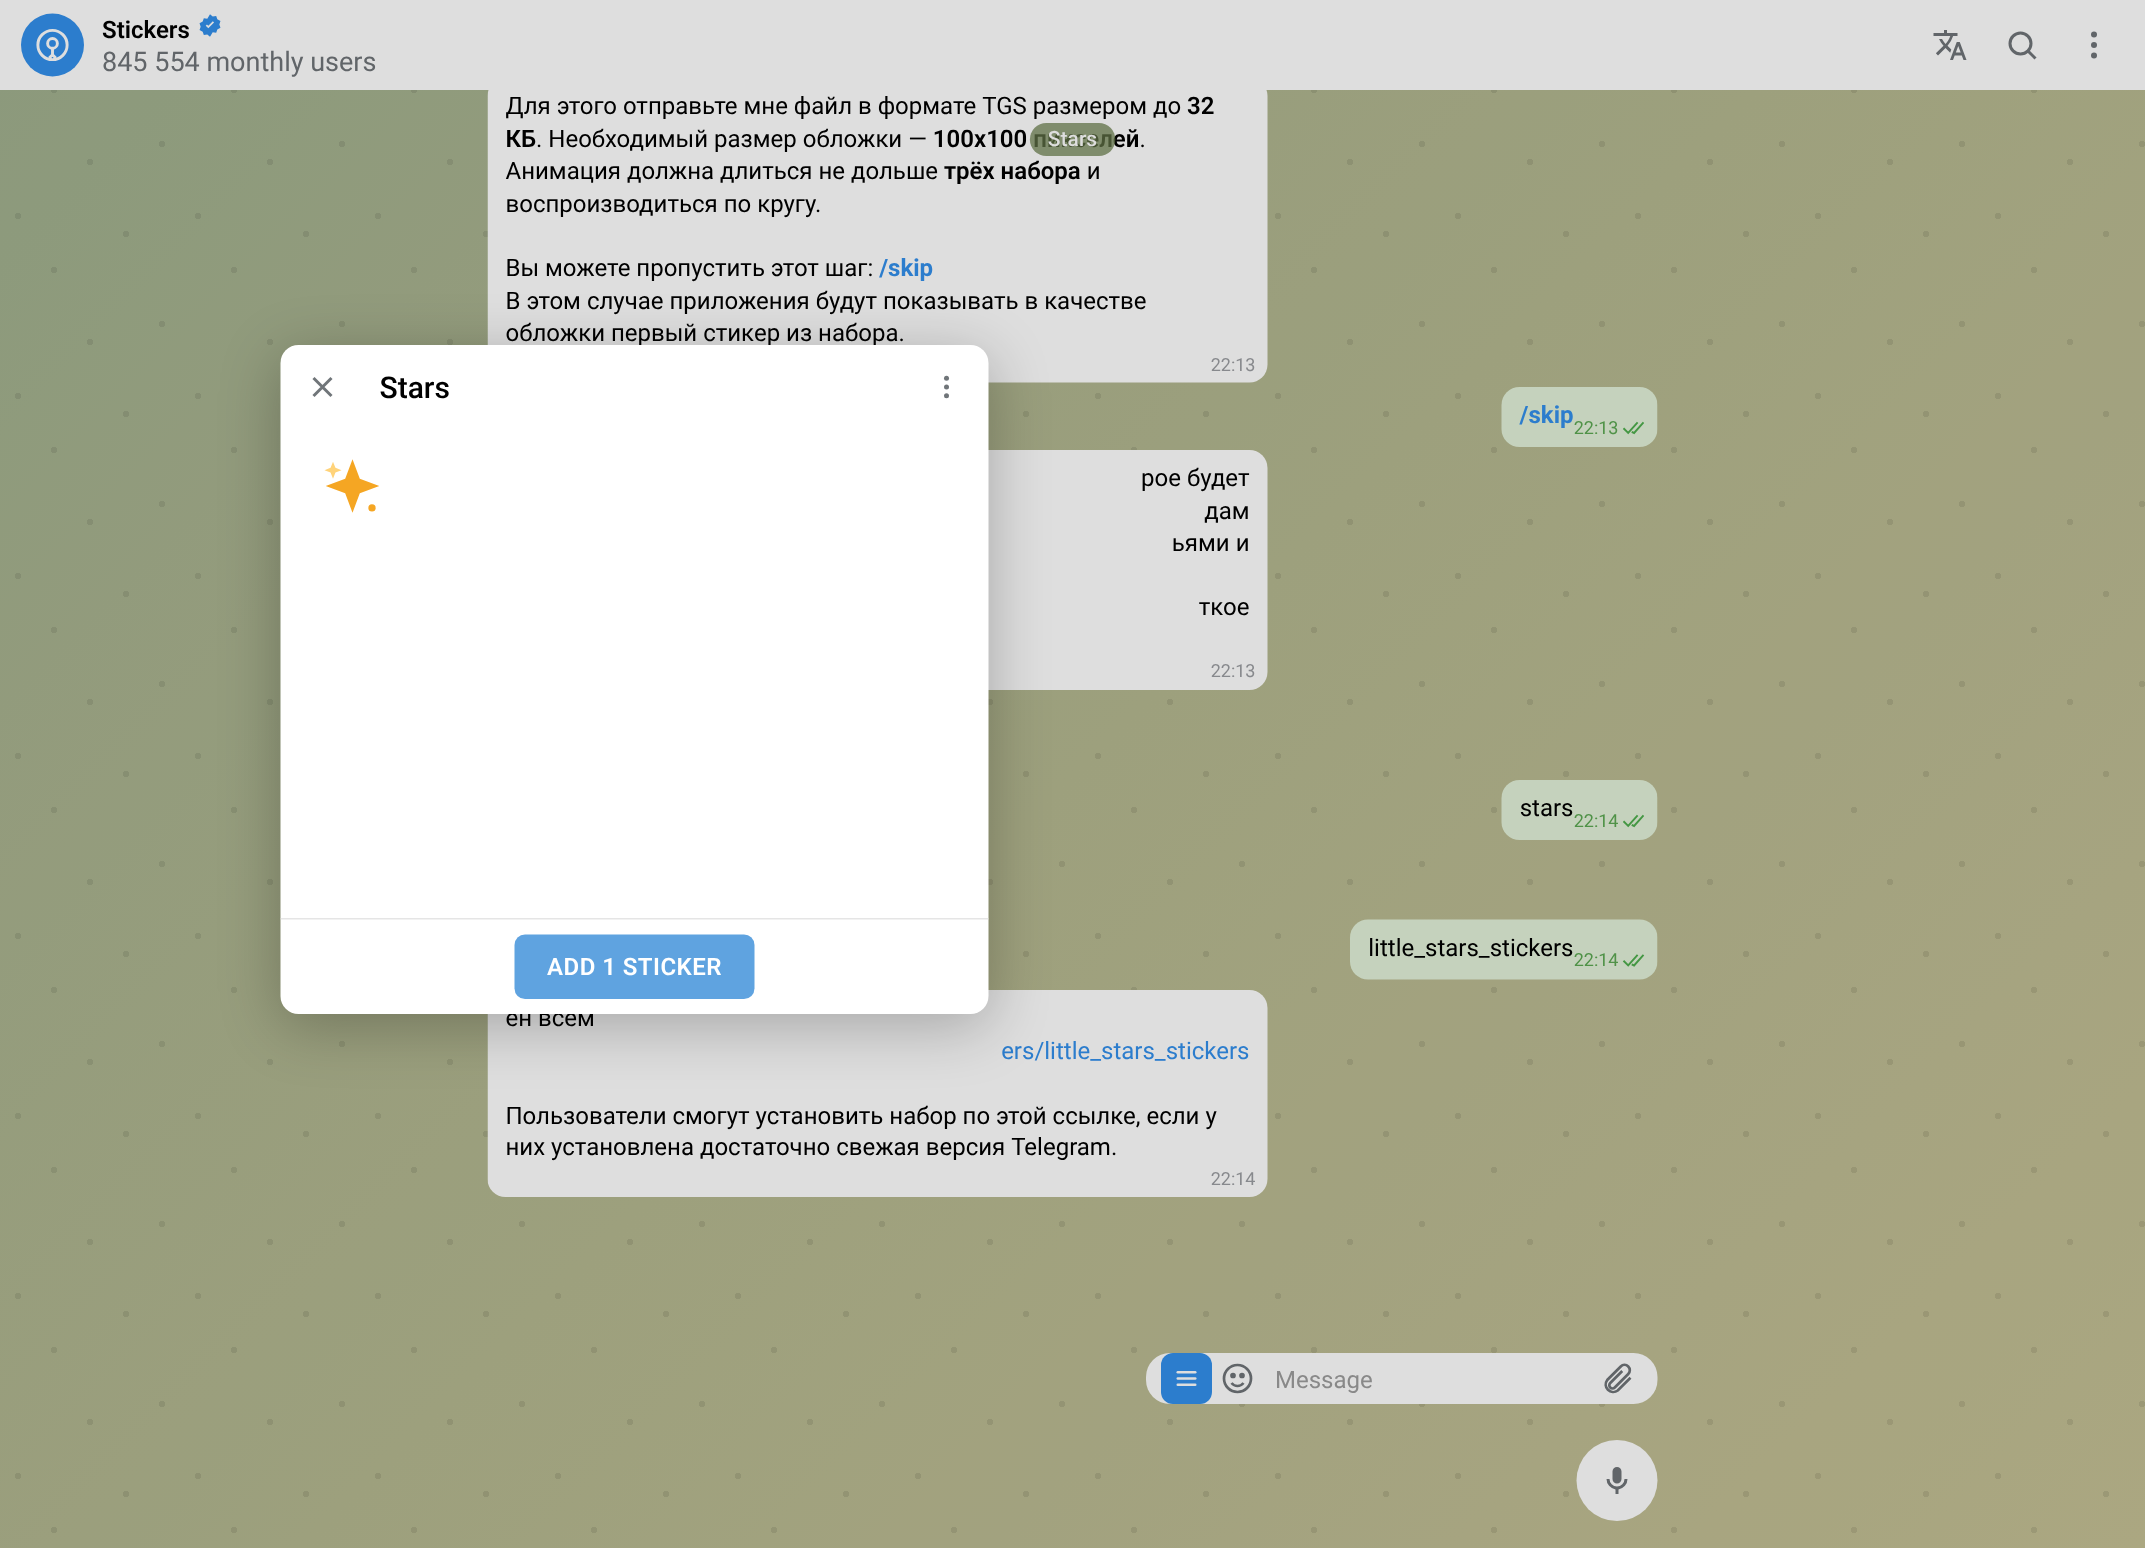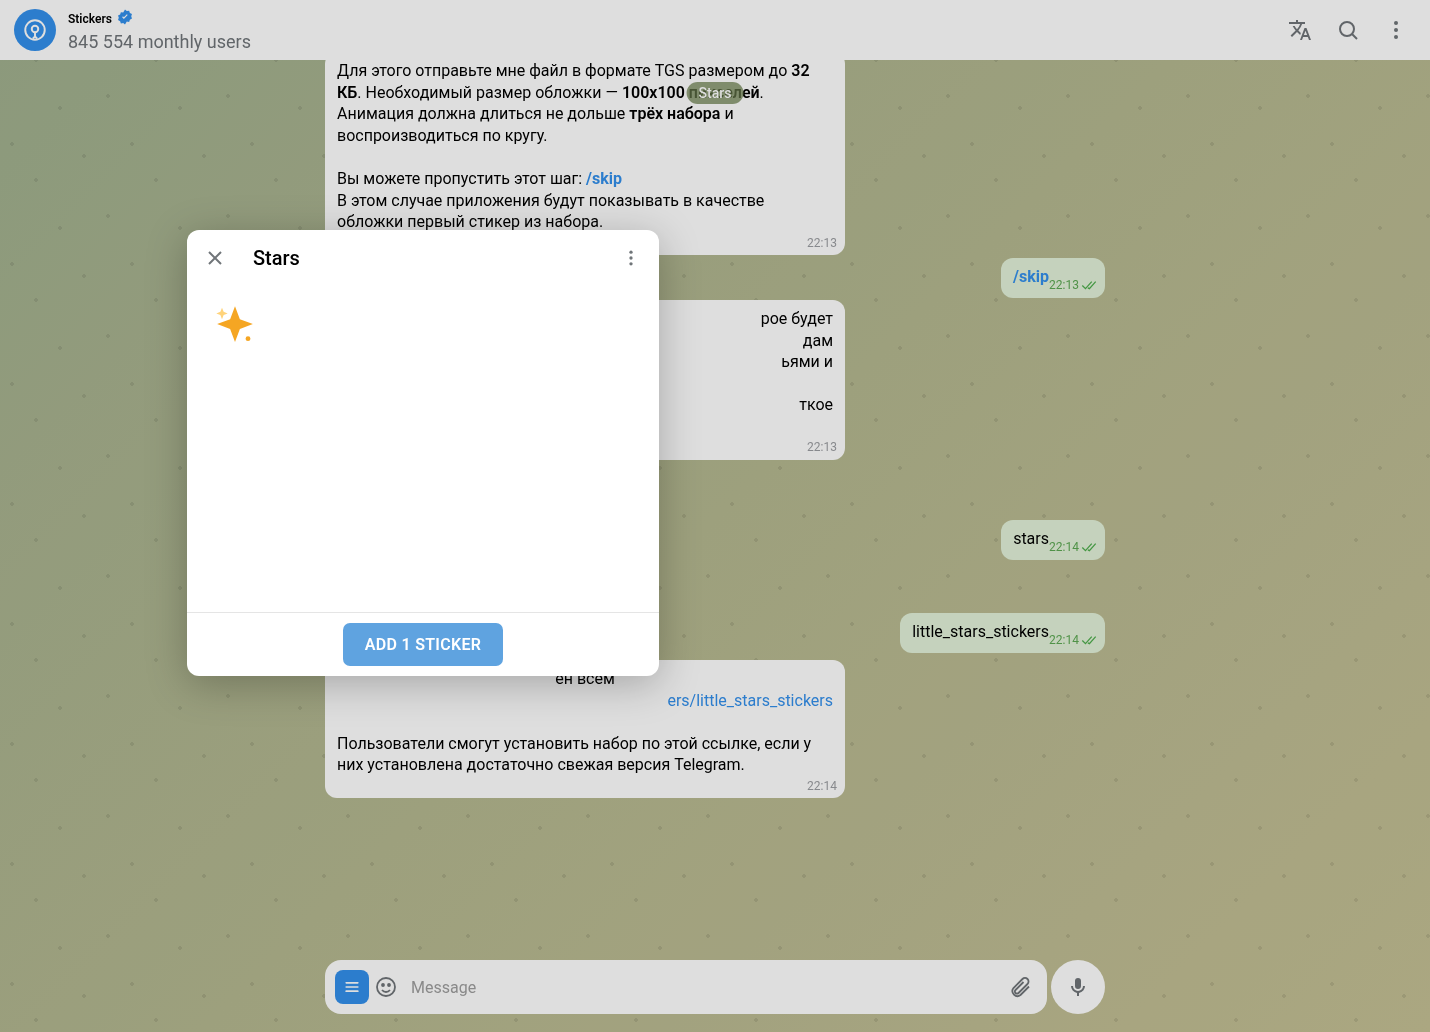--- a/index.html
+++ b/index.html
@@ -15,21 +15,21 @@
   radial-gradient(circle at 50% 90%, #000 2px, transparent 2px);
   background-size: 120px 120px; pointer-events: none; }
 
 .dim-overlay { position: absolute; inset: 0; background: rgba(0,0,0,0.13); z-index: 5; }
 
 .header { position: absolute; top: 0; left: 0; right: 0; height: 60px; background: #fff; display: flex; align-items: center; padding: 0 14px; z-index: 2; }
 .avatar { width: 42px; height: 42px; border-radius: 50%; background: #3390ec; display: flex; align-items: center; justify-content: center; margin-right: 12px; flex-shrink: 0; }
 .avatar svg { width: 26px; height: 26px; }
 .header-titles { flex: 1; }
 .header-title-row { display: flex; align-items: center; gap: 4px; }
-.header-title { font-size: 12px; font-weight: 600; color: #000; }
+.header-title { font-size: 16px; font-weight: 600; color: #000; }
 .verified-badge svg { width: 18px; height: 18px; }
 .header-sub { font-size: 18px; color: #707579; margin-top: 1px; }
 .header-actions { display: flex; gap: 8px; }
 .icon-btn { width: 40px; height: 40px; border-radius: 50%; display: flex; align-items: center; justify-content: center; cursor: pointer; color: #707579; }
 .icon-btn svg { width: 24px; height: 24px; }
 
 .chat-area { position: absolute; top: 60px; bottom: 0; left: 0; right: 0; display: flex; flex-direction: column; align-items: center; z-index: 1; }
 .messages { width: 780px; max-width: 100%; flex: 1; overflow: hidden; position: relative; padding-top: 0; }
 
 .date-chip { position: absolute; top: 22px; left: 50%; transform: translateX(-50%); background: rgba(110,130,80,0.75); color: #fff; font-size: 14px; font-weight: 500; padding: 3px 12px; border-radius: 12px; z-index: 3; }
@@ -38,21 +38,21 @@
 .bubble.out { background: #e3f2d9; }
 .bubble .time { font-size: 12px; color: #686c72a8; position: absolute; bottom: 4px; right: 8px; }
 .bubble.out .time { color: #5ca853; display: flex; align-items: center; gap: 2px; }
 .checks { display:inline-flex; }
 .checks svg { width: 16px; height: 11px; }
 
 .bubble b { font-weight: 600; }
 .bubble .link { color: #3390ec; }
 .bubble .cmd { color: #3390ec; font-weight: bold; }
 
-.composer-wrap { width: 780px; max-width: 100%; display: flex; align-items: flex-end; gap: 4px; padding: 12px 0 18px 0; }
+.composer-wrap { width: 780px; max-width: 100%; display: flex; align-items: flex-end; gap: 24px; padding: 12px 0 18px 0; flex-direction: column; }
 .composer { flex: 1; background: #fff; border-radius: 16px; height: 54px; display: flex; align-items: center; padding: 0 10px; }
 .composer .cbtn { width: 34px; height: 34px; display: flex; align-items: center; justify-content: center; cursor: pointer; color: #707579; border-radius: 6px; }
 .composer .menu-btn { background: #3390ec; color: #fff; border-radius: 8px; width: 34px; height: 34px; }
 .composer input { flex: 1; border: none; outline: none; font-size: 16px; padding: 0 8px; color: #000; background: transparent; }
 .composer input::placeholder { color: #9e9e9e; }
 .mic-btn { width: 54px; height: 54px; border-radius: 50%; background: #fff; display: flex; align-items: center; justify-content: center; cursor: pointer; color: #707579; }
 .mic-btn svg { width: 24px; height: 24px; }
 
 
 .modal { position: absolute; left: 187px; top: 230px; width: 472px; background: #fff; border-radius: 12px; box-shadow: 0 8px 40px rgba(0,0,0,0.25); z-index: 10; overflow: hidden; }
@@ -169,21 +169,21 @@
           <span class="checks">
             <svg viewBox="0 0 19 14" fill="none" stroke="#4fae4e" stroke-width="1.6">
               <path d="M1 7l4 4L13 2"></path>
               <path d="M8 10l2 1L18 2"></path>
             </svg>
           </span>
         </span>
     </div>
 
     <div class="bubble" style="left:0; top:600px; width:520px; padding-bottom:22px;">
-      <div style="text-align:center;"><span>ен всем</span></div>
+      <div style="text-align:left;"><span>ен всем</span></div>
       <div style="text-align:right;"><span class="link">ers/little_stars_stickers</span></div>
       <br>
       <span>Пользователи смогут установить набор по этой ссылке, если у них установлена достаточно свежая версия Telegram.</span>
       <span class="time">22:14</span>
     </div>
 
   </div>
 
   <div class="composer-wrap">
     <div class="composer">

